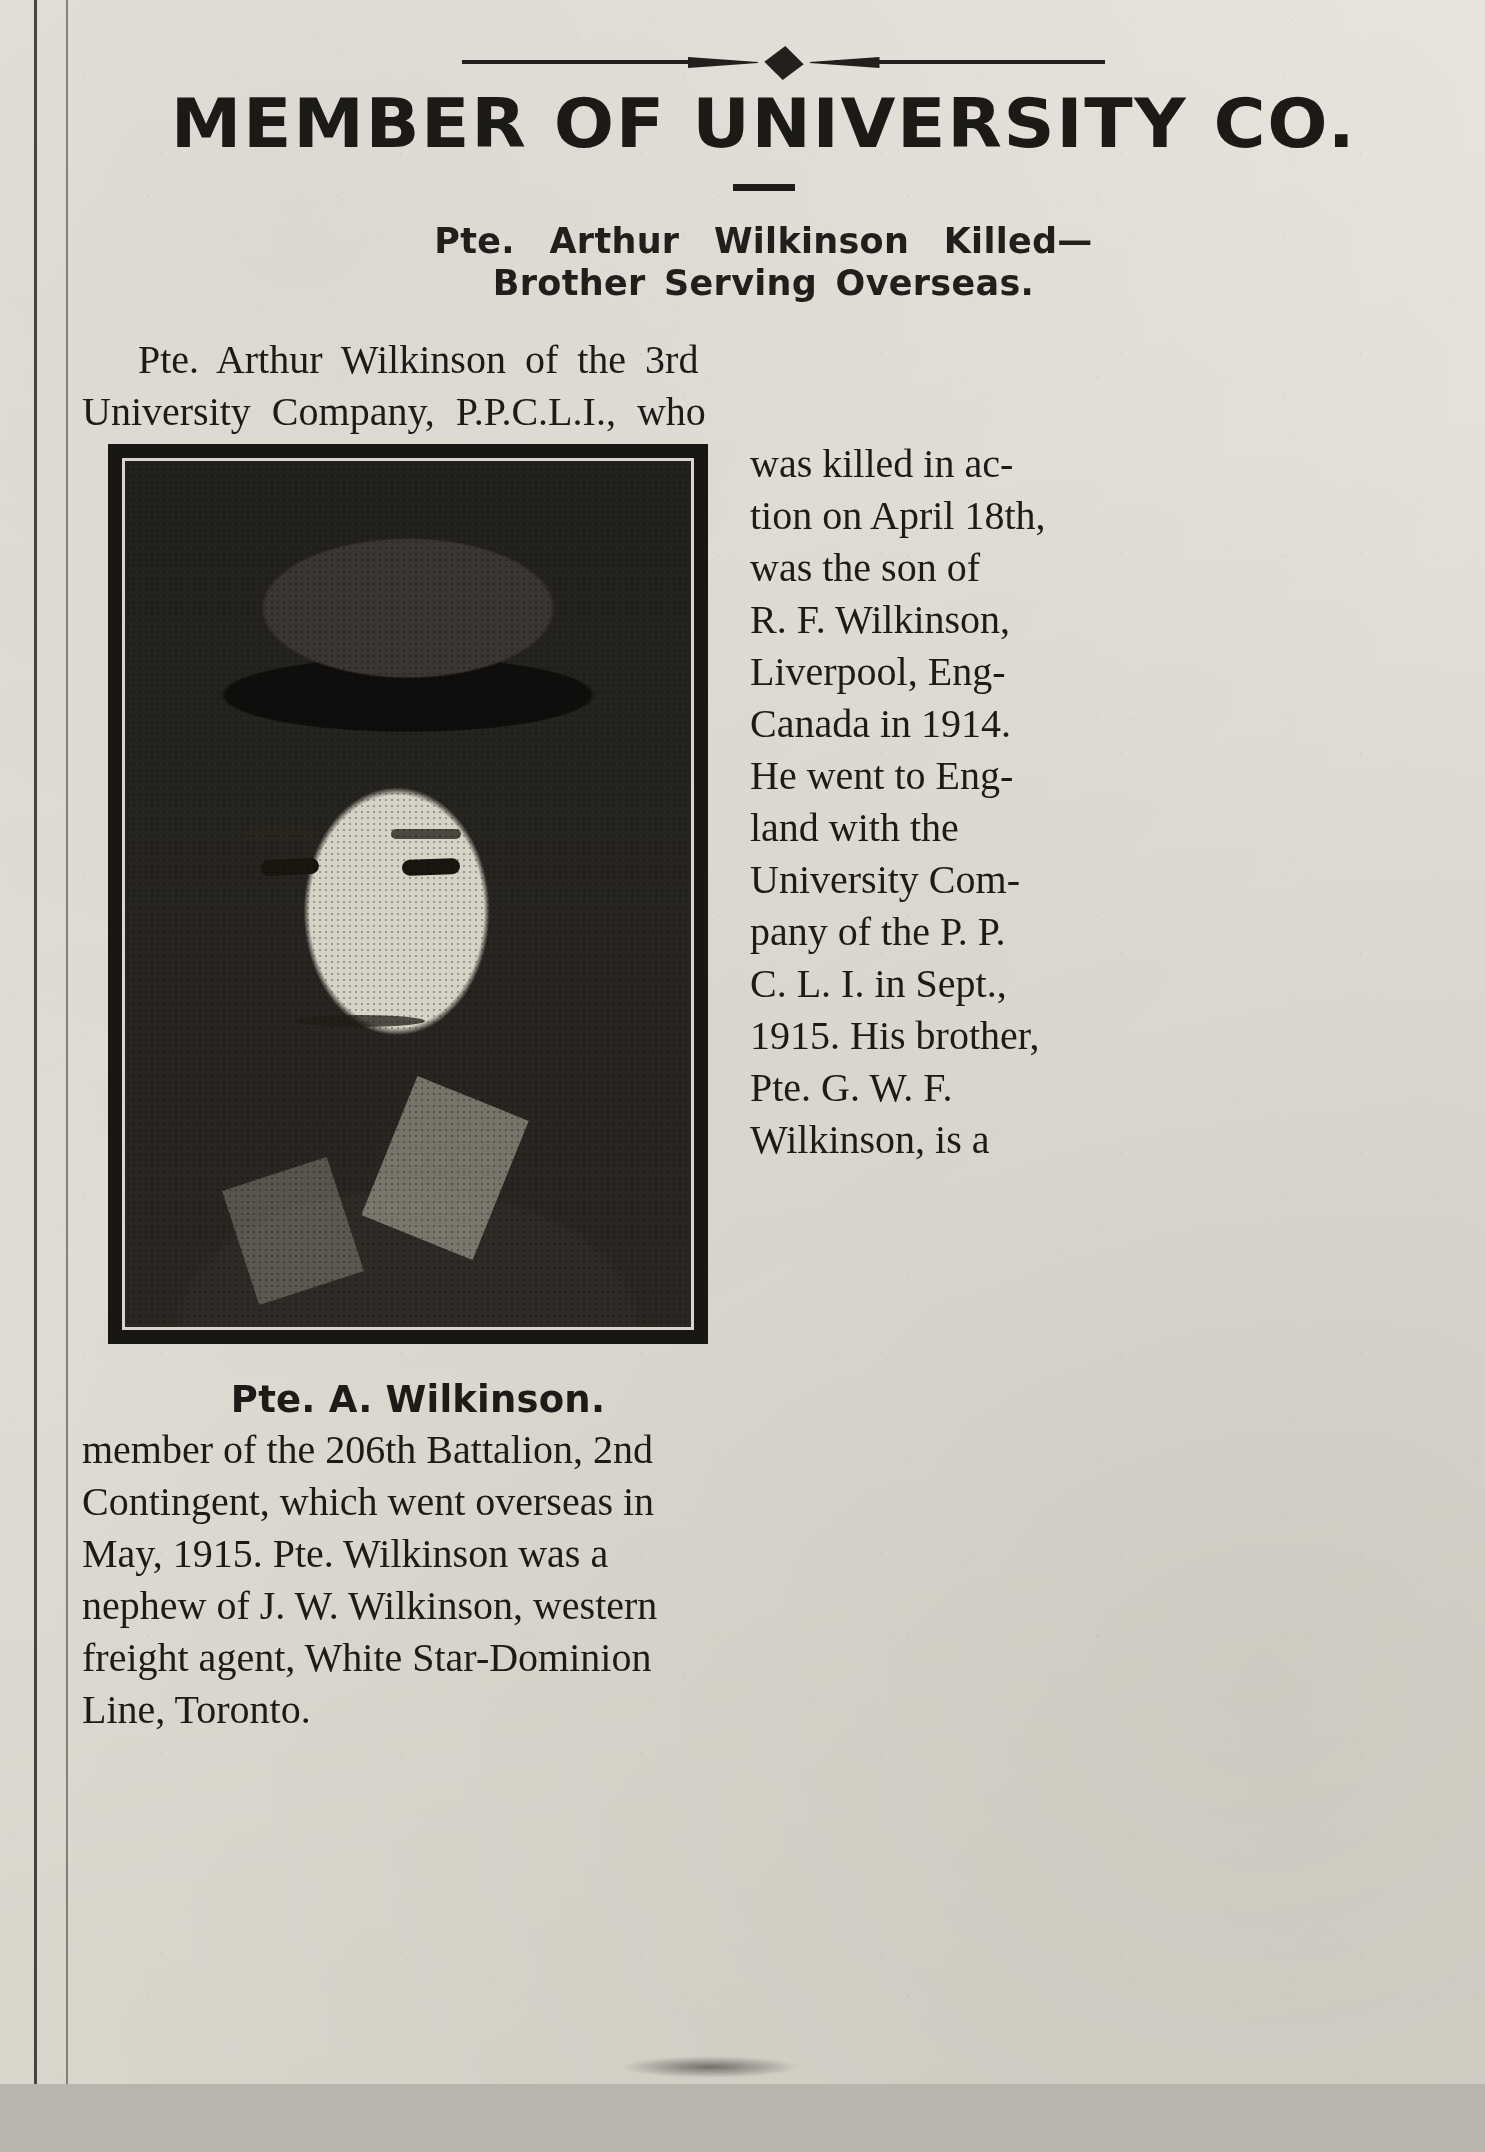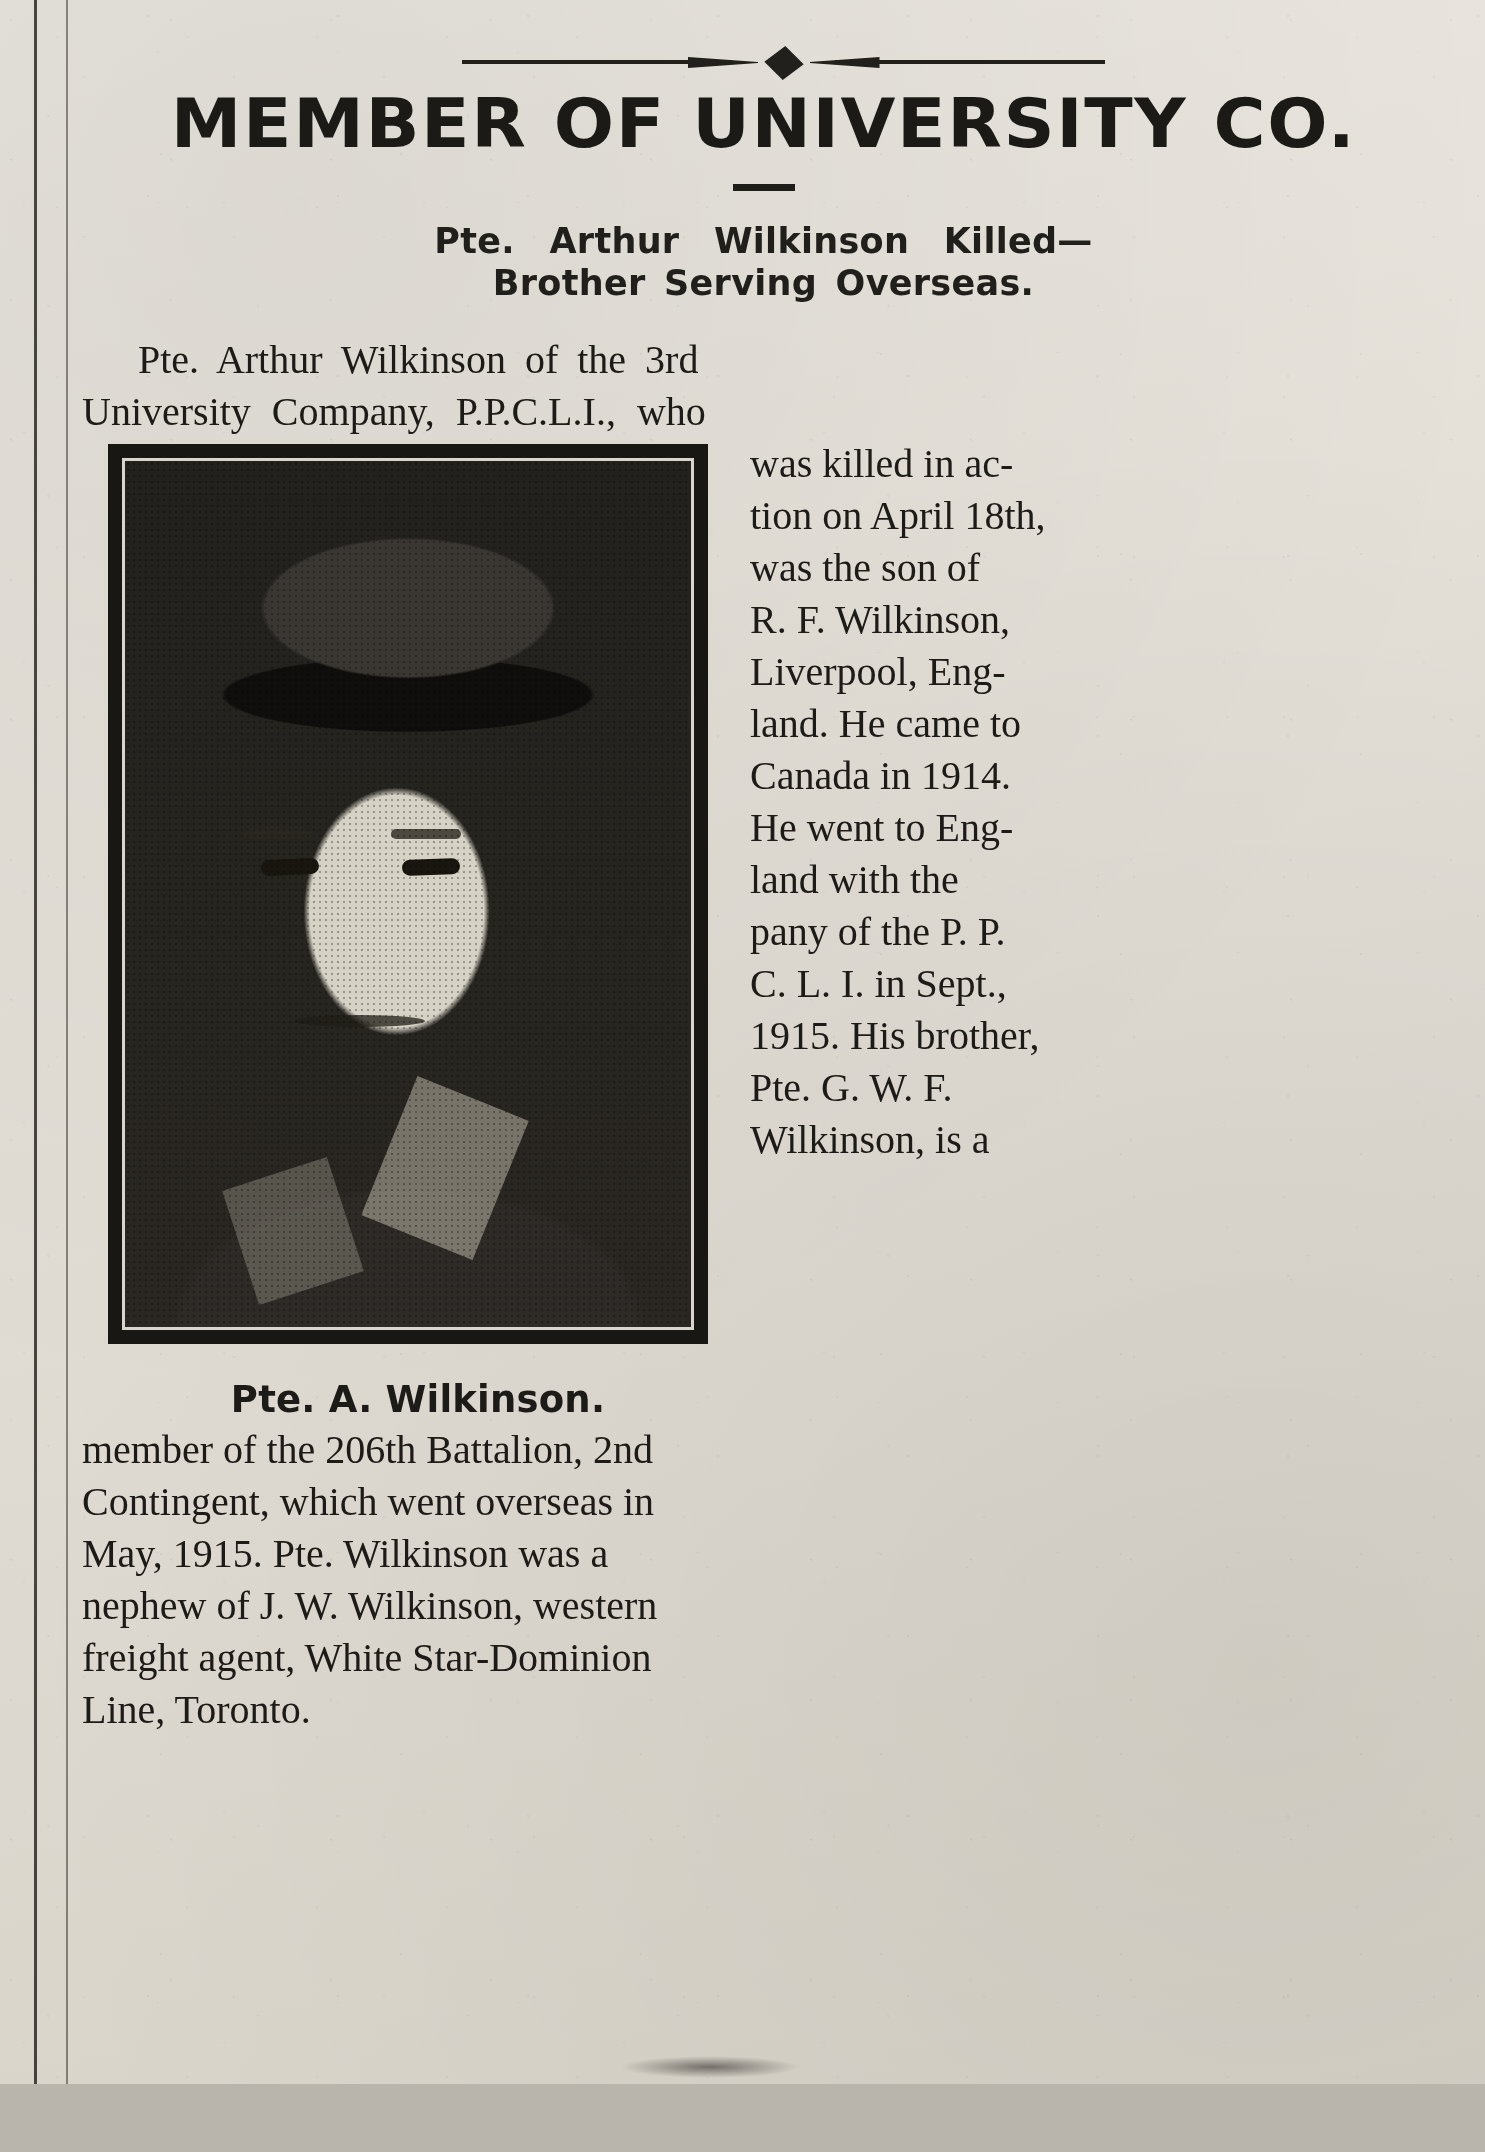--- a/index.html
+++ b/index.html
@@ -351,24 +351,24 @@
         </div>
         <div class="photo-caption">Pte. A. Wilkinson.</div>
       </div>
 
       <div class="wrap-col">
         <span class="l">was killed in ac-</span>
         <span class="l">tion on April 18th,</span>
         <span class="l">was the son of</span>
         <span class="l">R. F. Wilkinson,</span>
         <span class="l">Liverpool, Eng-</span>
-        <span class="l">land. He came to</span>
         <span class="l">Canada in 1914.</span>
         <span class="l">He went to Eng-</span>
         <span class="l">land with the</span>
+        <span class="l">University Com-</span>
         <span class="l">pany of the P. P.</span>
         <span class="l">C. L. I. in Sept.,</span>
         <span class="l">1915. His brother,</span>
         <span class="l">Pte. G. W. F.</span>
         <span class="l">Wilkinson, is a</span>
       </div>
 
       <div class="tail">
         <span class="l">member of the 206th Battalion, 2nd</span>
         <span class="l">Contingent, which went overseas in</span>

